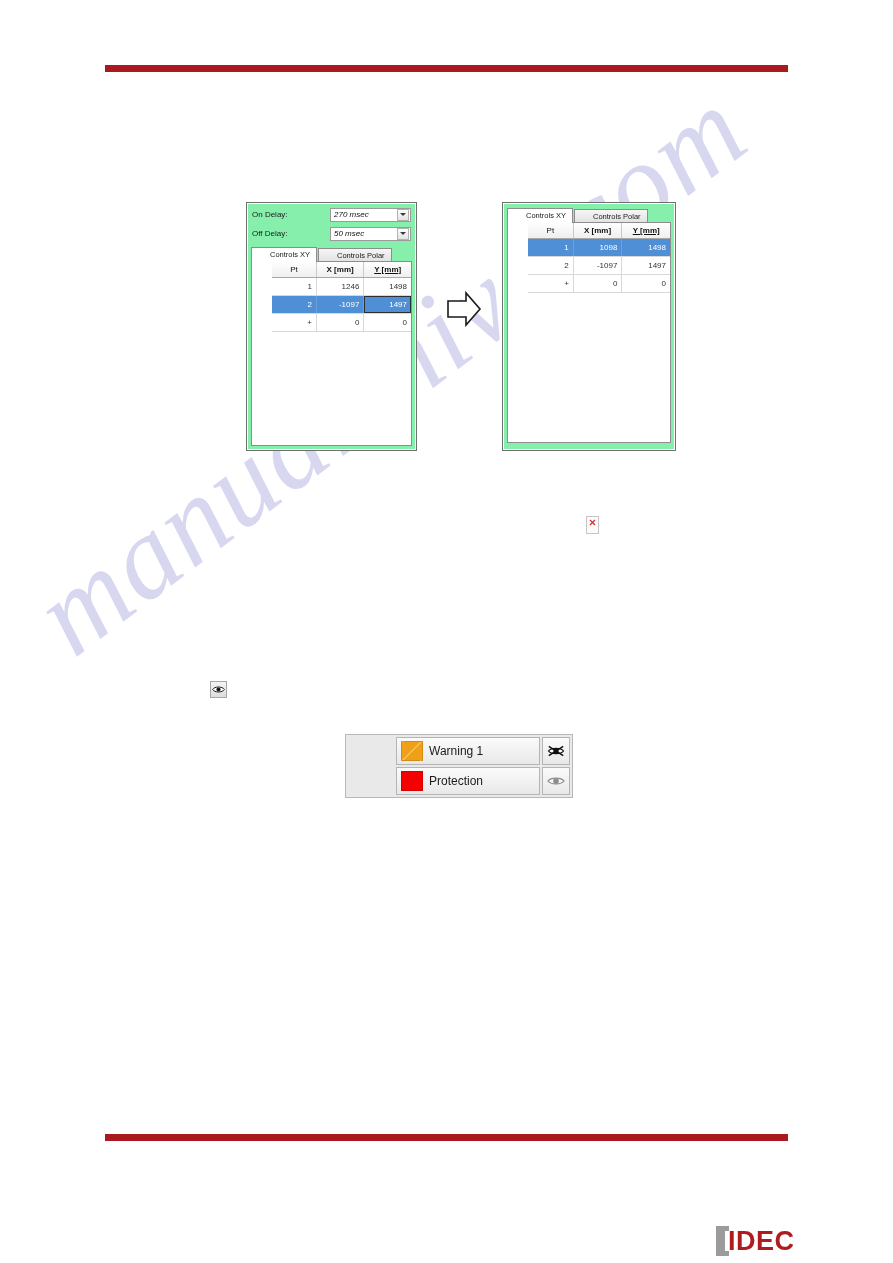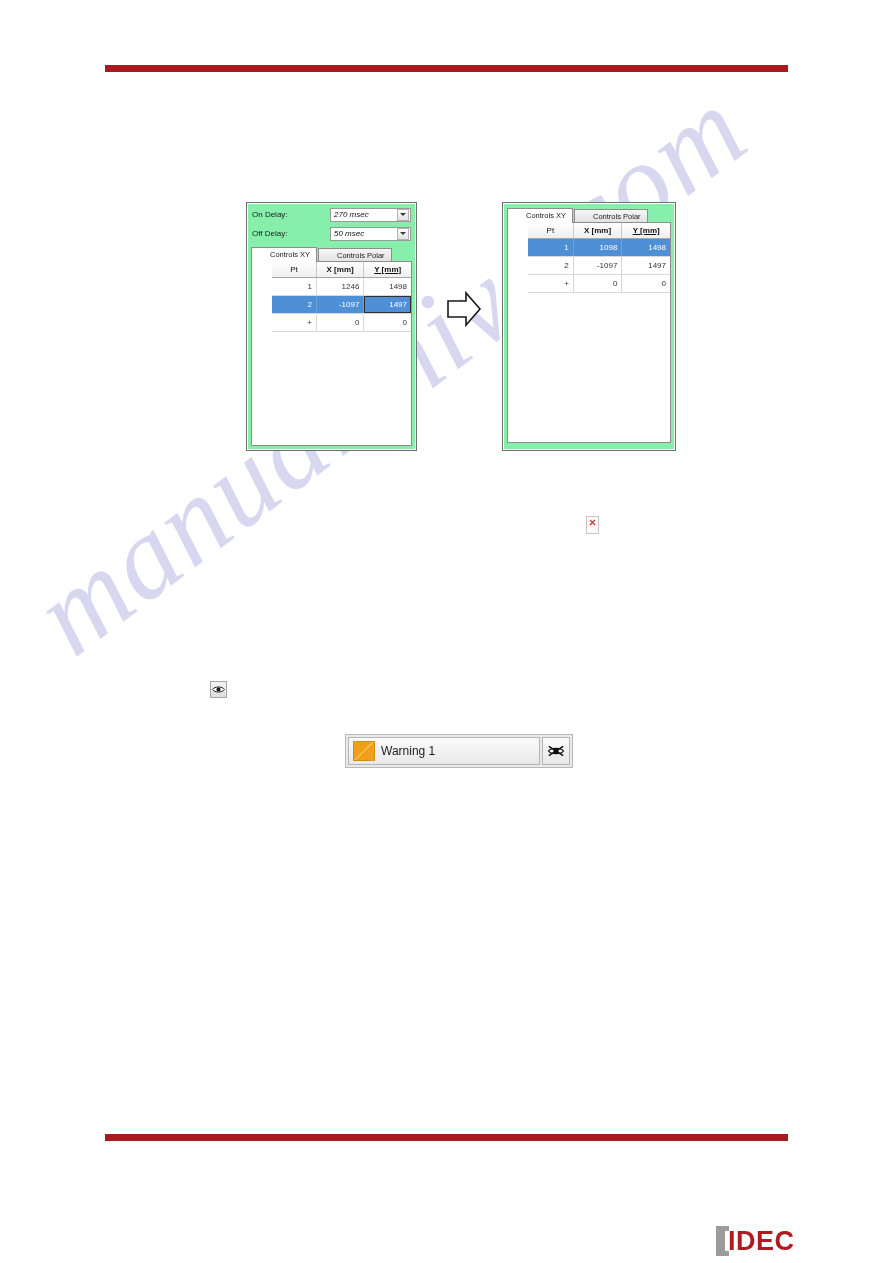--- a/index.html
+++ b/index.html
@@ -264,20 +264,21 @@
   }
   .zone-row:last-child { margin-bottom: 0; }
   .zone-main {
     flex: 1;
     display: flex;
     align-items: center;
     height: 100%;
     background: linear-gradient(#fbfbfb, #e8e8e8);
     border: 1px solid #b5b5b5;
     box-sizing: border-box;
+    margin-left: 48px;
   }
   .zone-swatch {
     width: 22px;
     height: 20px;
     margin: 0 6px 0 4px;
     border: 1px solid rgba(0,0,0,.12);
     box-sizing: border-box;
     flex: none;
   }
   .zone-label {
@@ -460,18 +461,30 @@
     <div class="zone-eye">
       <svg width="18" height="14" viewBox="0 0 18 14">
         <path d="M1.5 7 C4 3.4 14 3.4 16.5 7 C14 10.6 4 10.6 1.5 7 Z" fill="#ffffff" stroke="#111" stroke-width="1.3"></path>
         <circle cx="9" cy="7" r="2.6" fill="#111"></circle>
         <path d="M1.8 2.3 L16.2 11.7 M16.2 2.3 L1.8 11.7" stroke="#111" stroke-width="1.5" fill="none"></path>
       </svg>
     </div>
   </div>
 
 
+  <div class="zone-row">
+    <div class="zone-main">
+      <span class="zone-swatch" style="background:#f40000;"></span>
+      <span class="zone-label">Protection</span>
+    </div>
+    <div class="zone-eye">
+      <svg width="18" height="12" viewBox="0 0 18 12" opacity="0.45">
+        <path d="M1 6 C3.6 2.2 14.4 2.2 17 6 C14.4 9.8 3.6 9.8 1 6 Z" fill="#ffffff" stroke="#111" stroke-width="1.3"></path>
+        <circle cx="9" cy="6" r="2.8" fill="#111"></circle>
+      </svg>
+    </div>
+  </div>
 </div>
 
 <div id="footer-logo">
   <span class="mark"></span>
   <span class="wordmark">IDEC</span>
 </div>
 
 </body></html>

